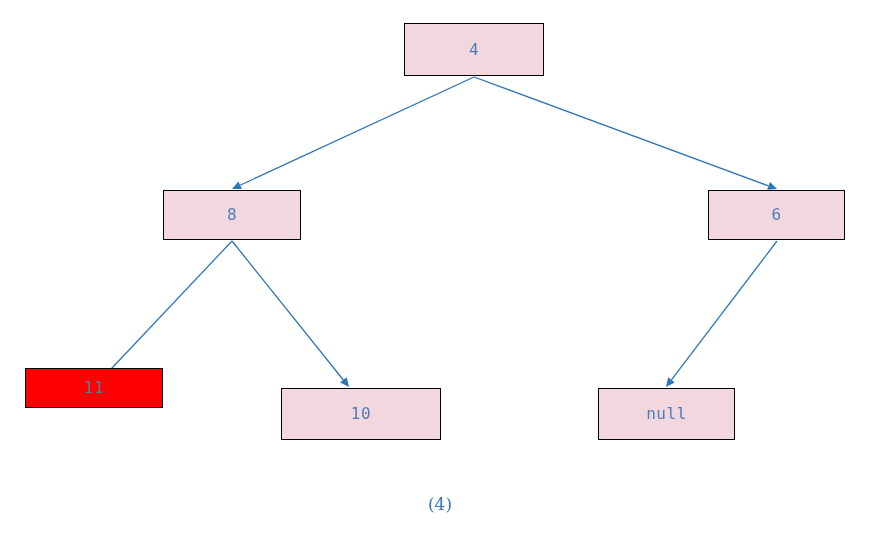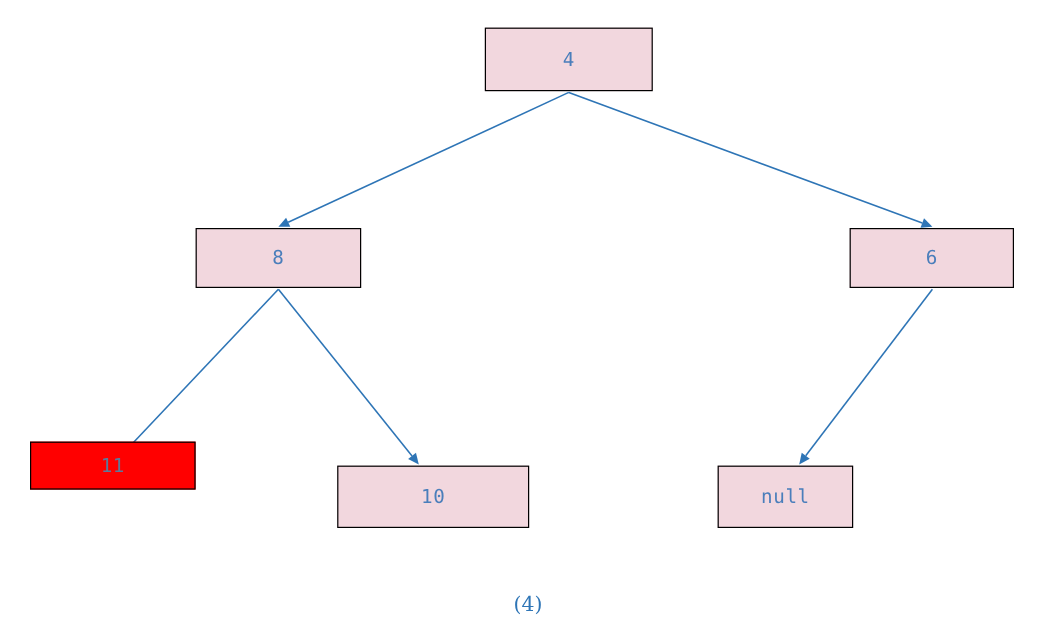--- a/index.html
+++ b/index.html
@@ -100,20 +100,20 @@
       </div>
       <div class="tree-node" style="left: 708px; top: 190px; width: 137px; height: 50px;">
         <span class="node-label">6</span>
       </div>
       <div class="tree-node highlight" style="left: 25px; top: 368px; width: 138px; height: 40px;">
         <span class="node-label">11</span>
       </div>
       <div class="tree-node" style="left: 281px; top: 388px; width: 160px; height: 52px;">
         <span class="node-label">10</span>
       </div>
-      <div class="tree-node" style="left: 598px; top: 388px; width: 113px; height: 52px;">
+      <div class="tree-node" style="left: 598px; top: 388px; width: 137px; height: 52px;">
         <span class="node-label">null</span>
       </div>
     </div>
 
   <div id="caption">(4)</div>
 
 </div>
 
 </body></html>

